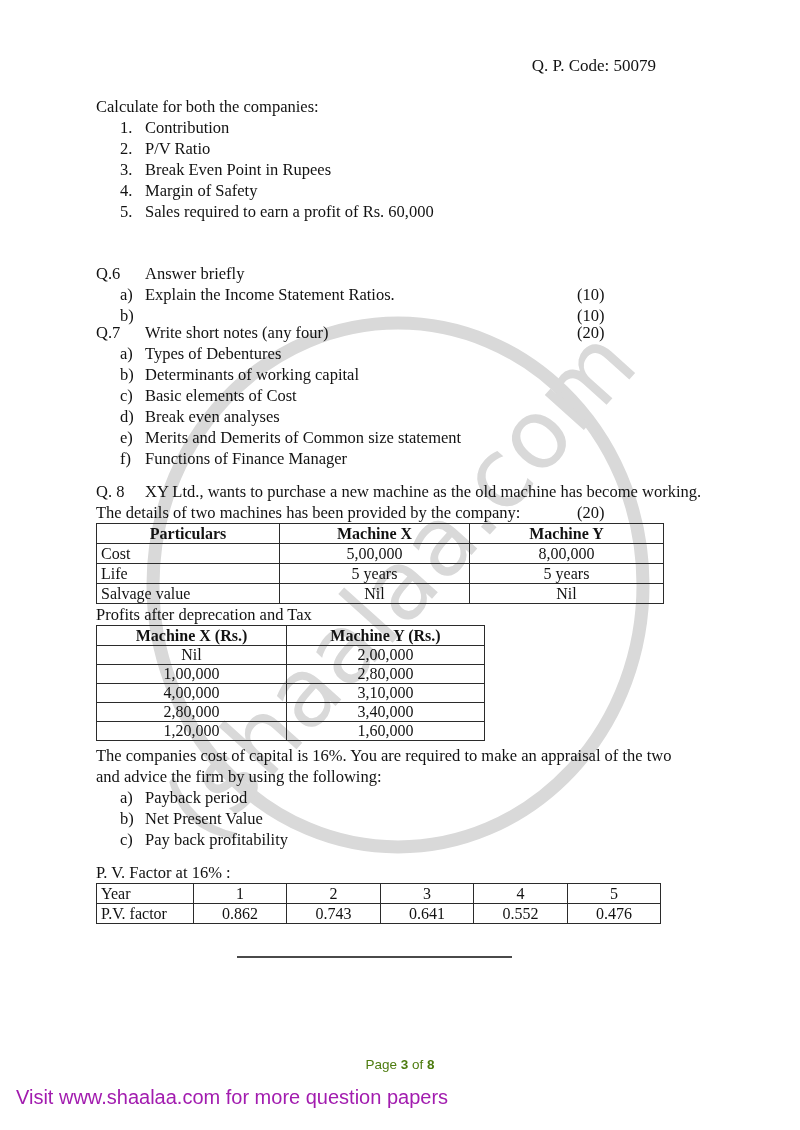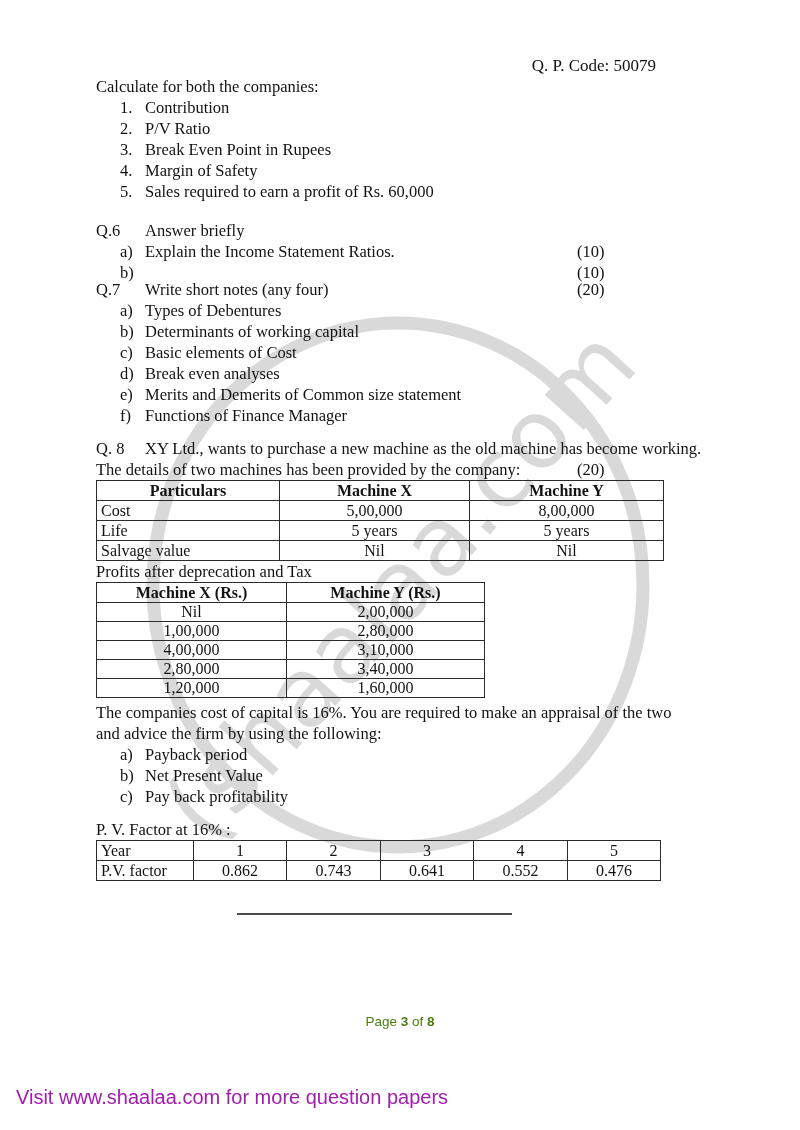--- a/index.html
+++ b/index.html
@@ -15,28 +15,28 @@
   .doc{
     position:relative;z-index:1;
     padding:55px 96px 0 96px;
     font-size:16.5px;line-height:21px;
   }
   .nw{white-space:nowrap;}
   .qp-code{
     text-align:right;padding-right:48px;
     font-weight:normal;font-size:17px;
   }
-  .intro-title{}
+  .intro-title{margin-top:20px;}
   .li{position:relative;padding-left:49px;}
   .ln{position:absolute;left:24px;top:0;}
   .lt{}
   .qrow{position:relative;}
   .qno{display:inline-block;width:49px;}
   .marks{position:absolute;left:481px;top:0;text-align:center;}
-  .blk-q6{margin-top:18px;}
+  .blk-q6{margin-top:41px;}
   .blk-q7{margin-top:17px;}
   .blk-q8{margin-top:12px;}
   table.t{
     border-collapse:collapse;table-layout:fixed;
     font-size:16px;
   }
   table.t th,table.t td{
     border:1px solid #2b2b2b;
     padding:0 4px;
     height:19px;line-height:19px;

